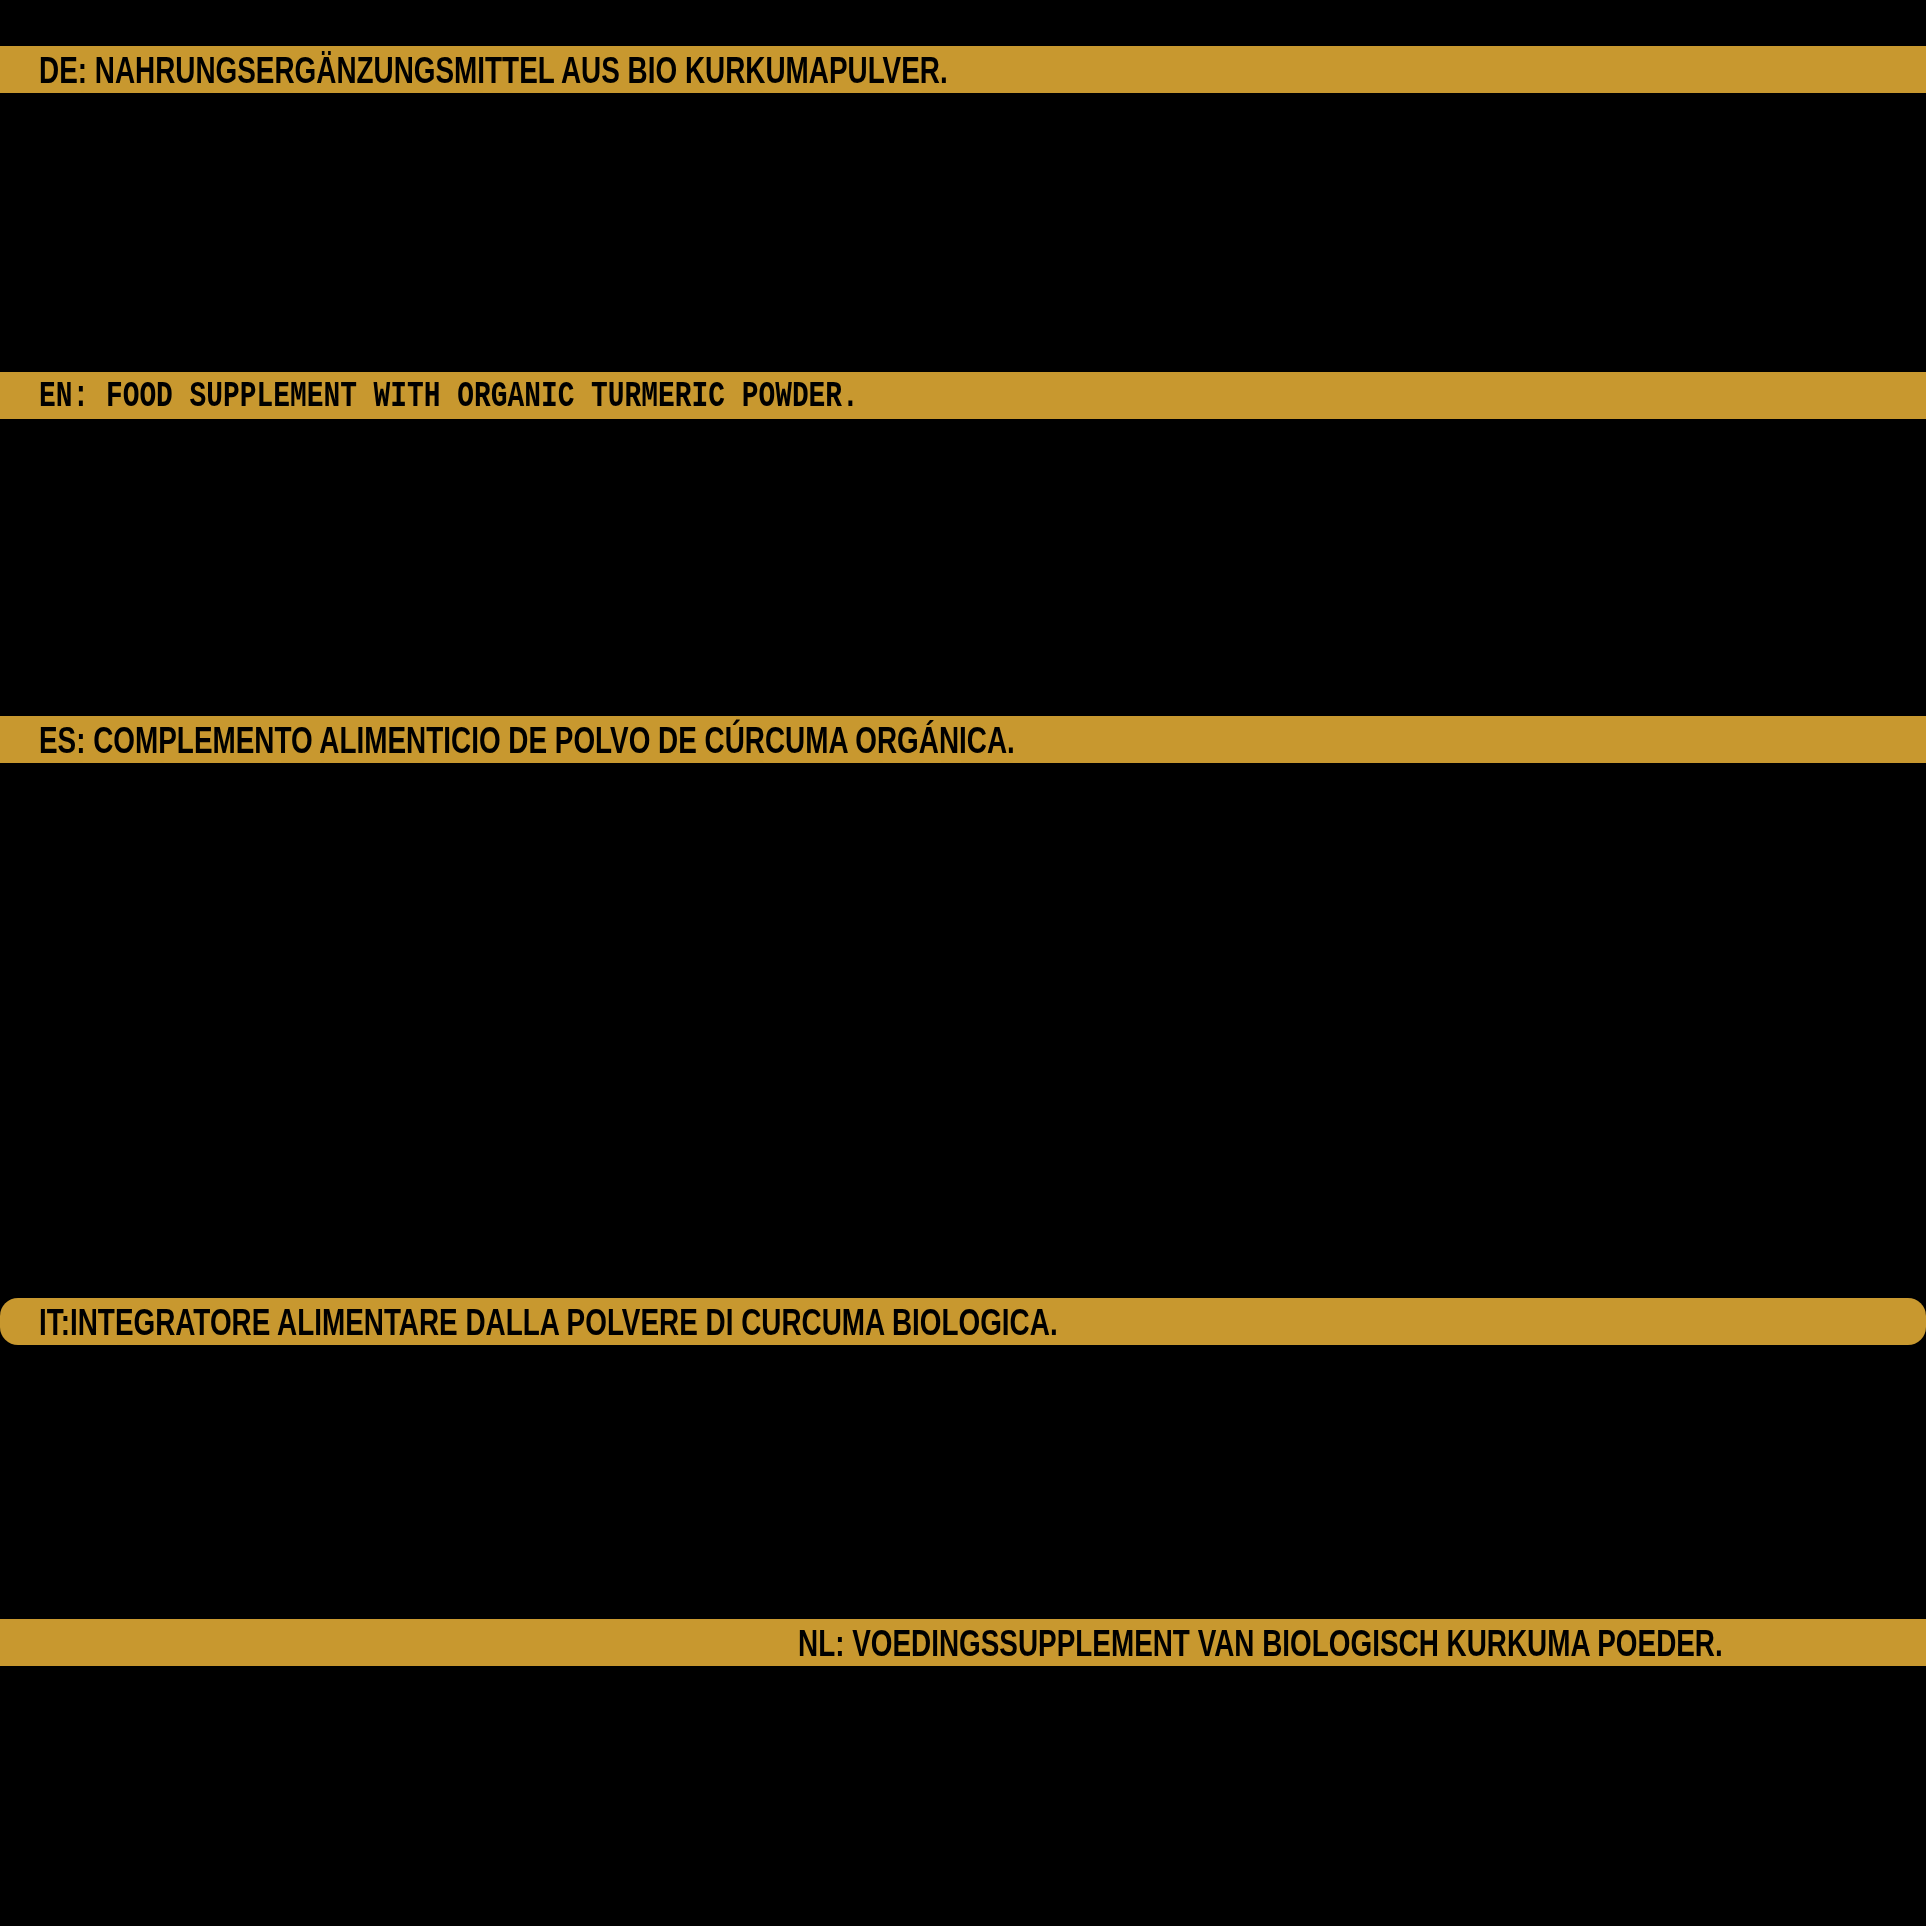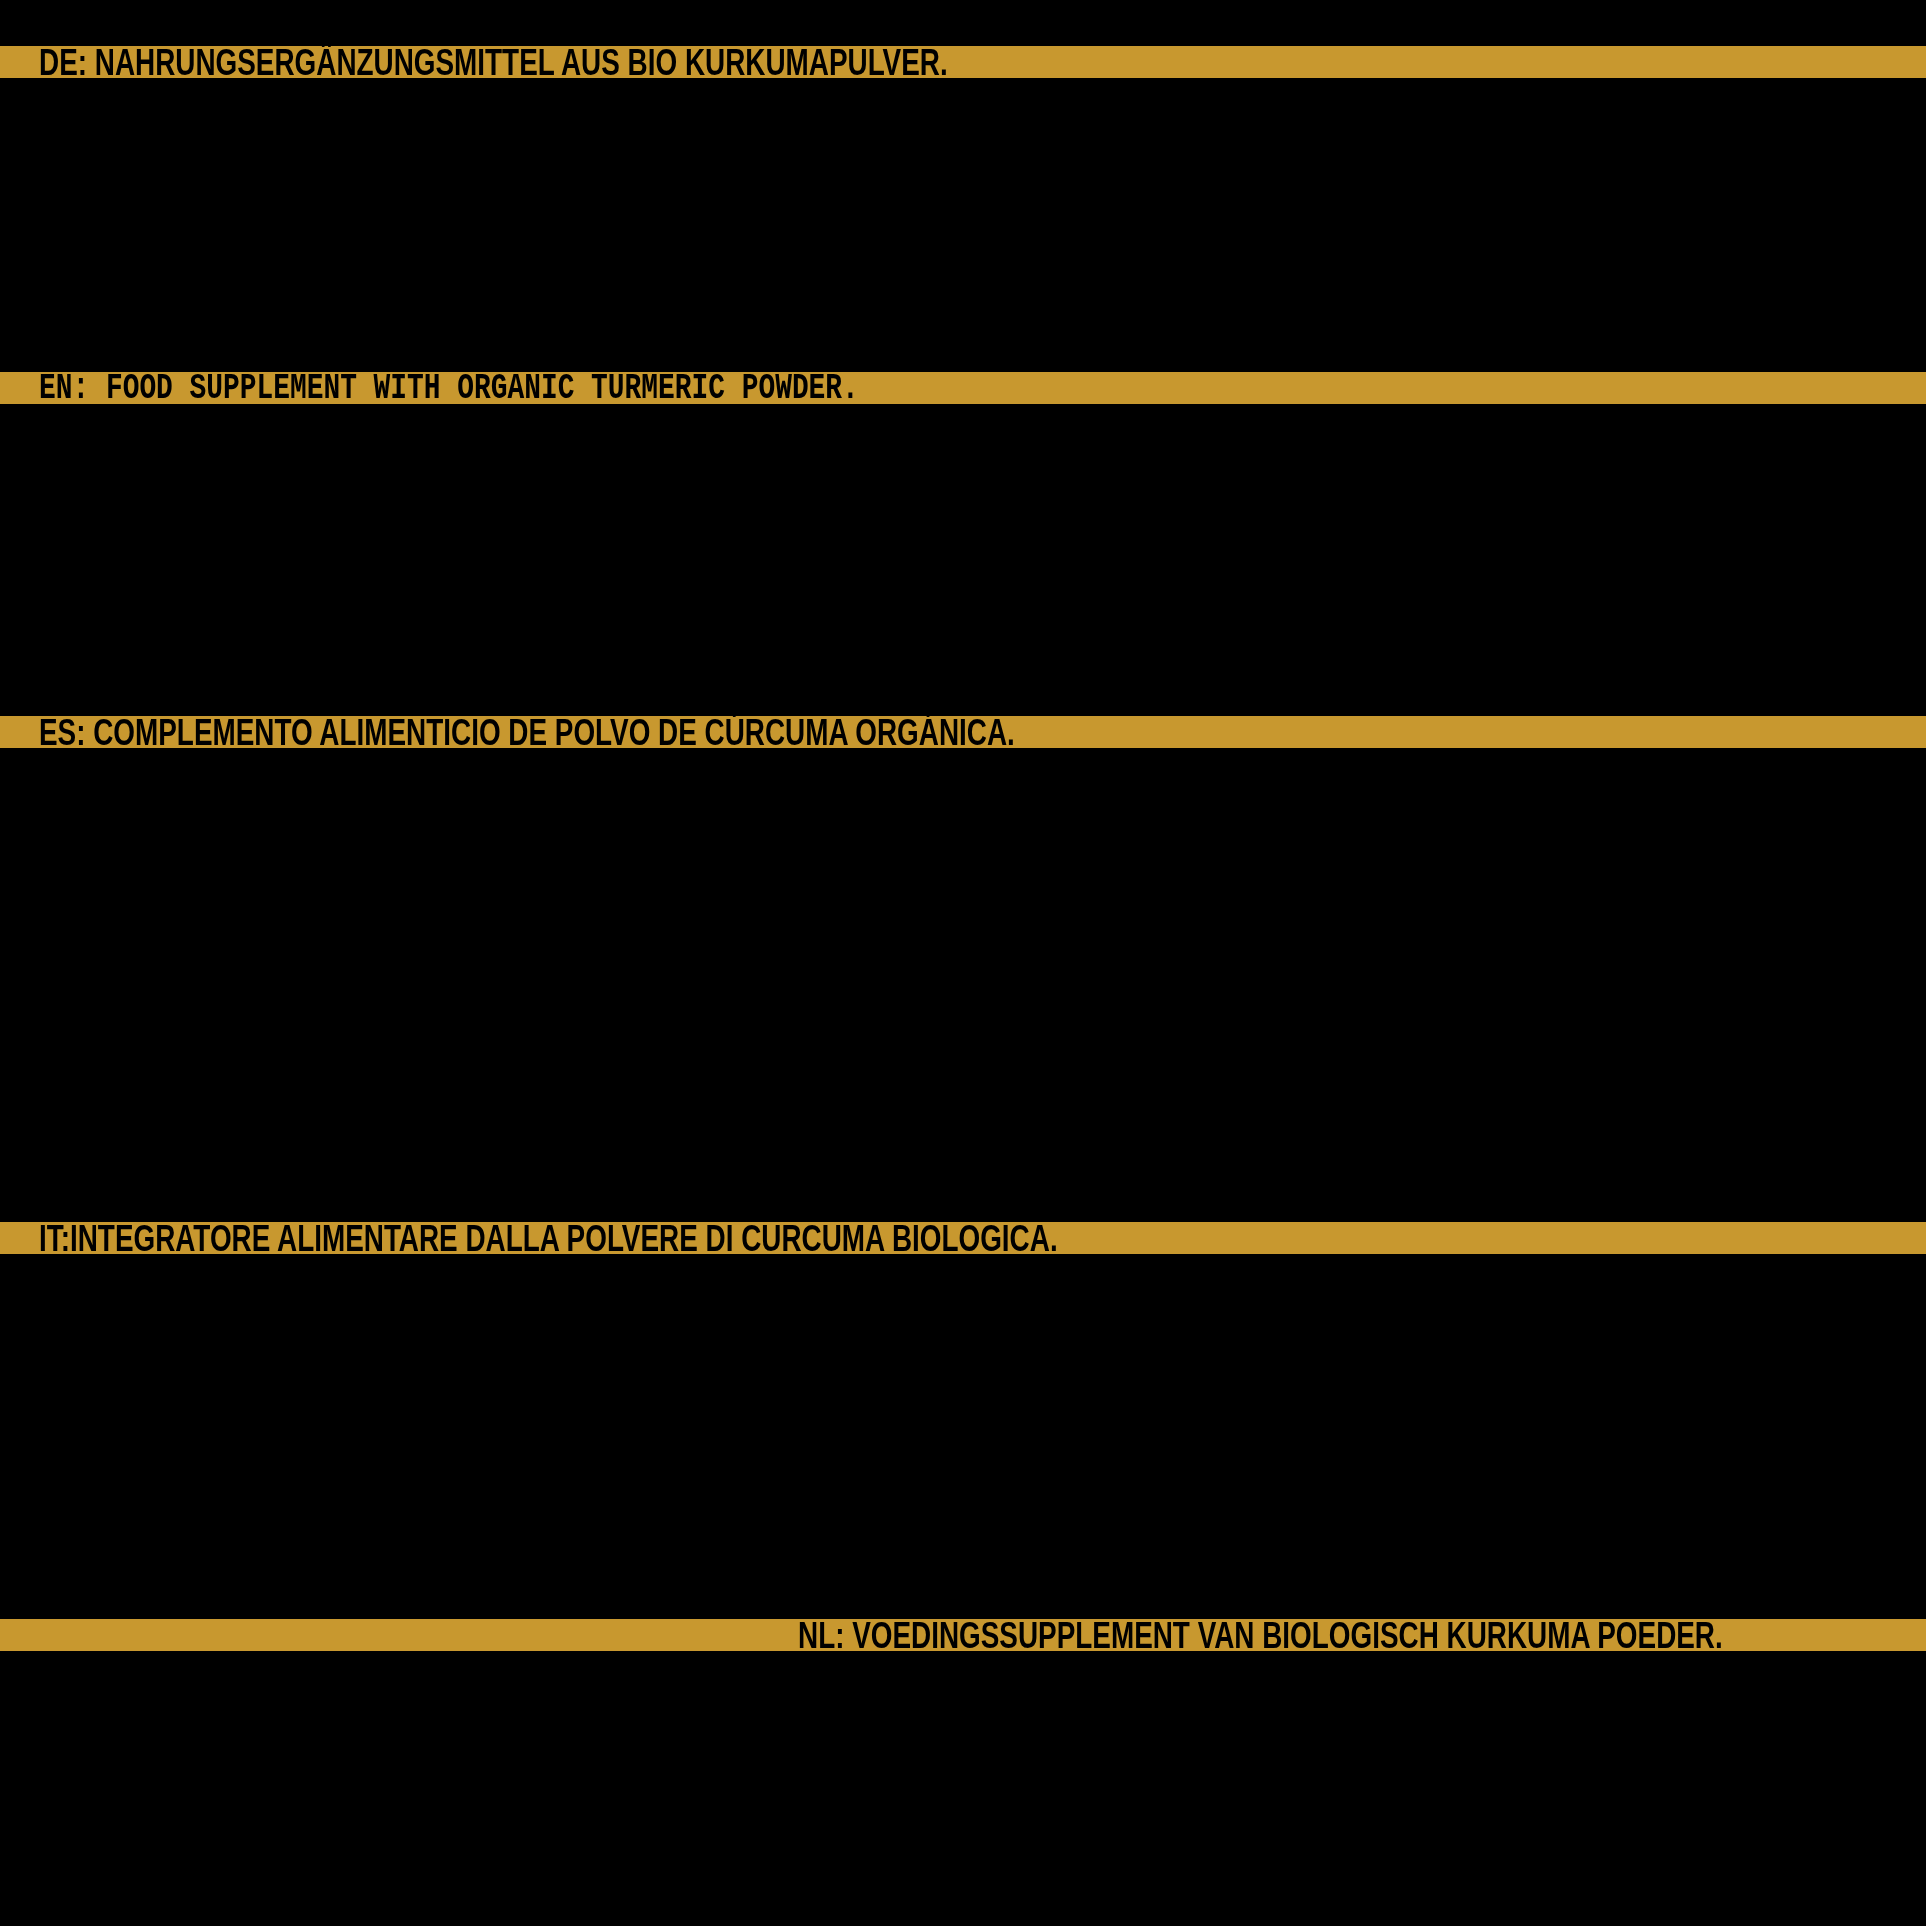--- a/index.html
+++ b/index.html
@@ -15,21 +15,21 @@
     font-family: "Liberation Sans", sans-serif;
   }
   .label-panel {
     position: absolute;
     inset: 0;
   }
   .lang-bar {
     position: absolute;
     left: 0;
     width: 1926px;
-    height: 32px;
+    height: 47px;
     background: var(--bar-color, #C8982F);
     display: flex;
     align-items: center;
     padding-left: 39px;
     box-sizing: border-box;
   }
   .lang-bar .bar-text {
     font-weight: 700;
     font-size: 34px;
     line-height: 1;
@@ -37,21 +37,21 @@
     white-space: nowrap;
     display: inline-block;
     transform: scale(0.82, 1.06);
     transform-origin: left center;
     letter-spacing: 0;
   }
   .bar-de { top: 46px; }
   .bar-en { top: 372px; font-family: Liberation Mono, monospace; }
   .bar-es { top: 716px; }
   .bar-fr { top: 1013px; }
-  .bar-it { top: 1222px; }
+  .bar-it { top: 1298px; border-radius: 18px; }
   .bar-nl { top: 1619px; justify-content: flex-end; }
 </style>
 </head>
 <body>
 
 <div class="label-panel">
 
   <div class="lang-bar bar-de">
     <span class="bar-text">DE: NAHRUNGSERGÄNZUNGSMITTEL AUS BIO KURKUMAPULVER.</span>
   </div>

